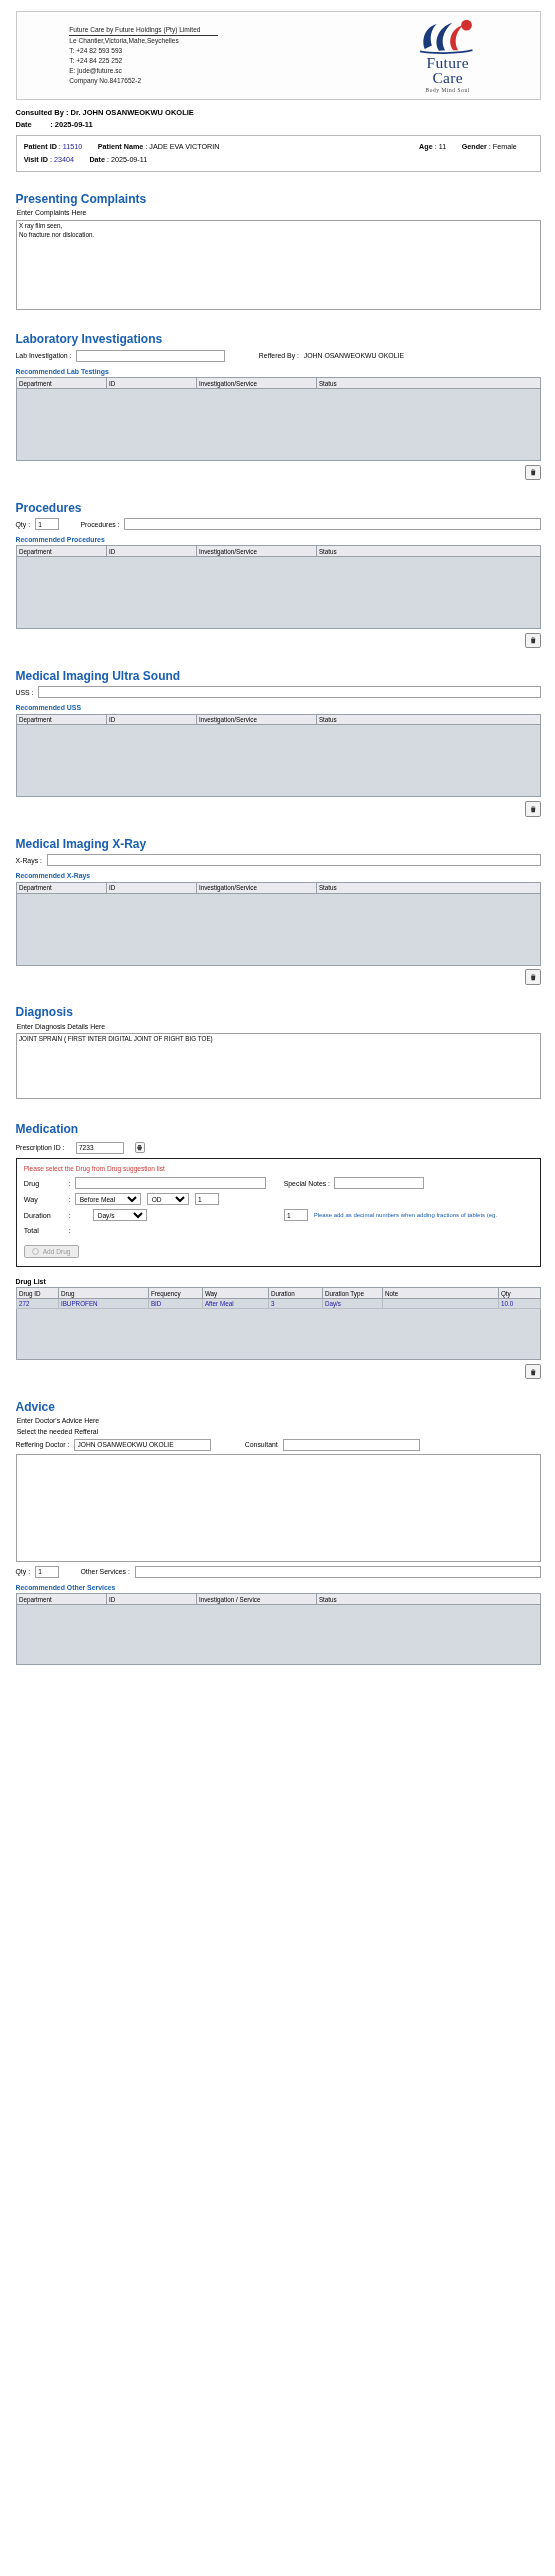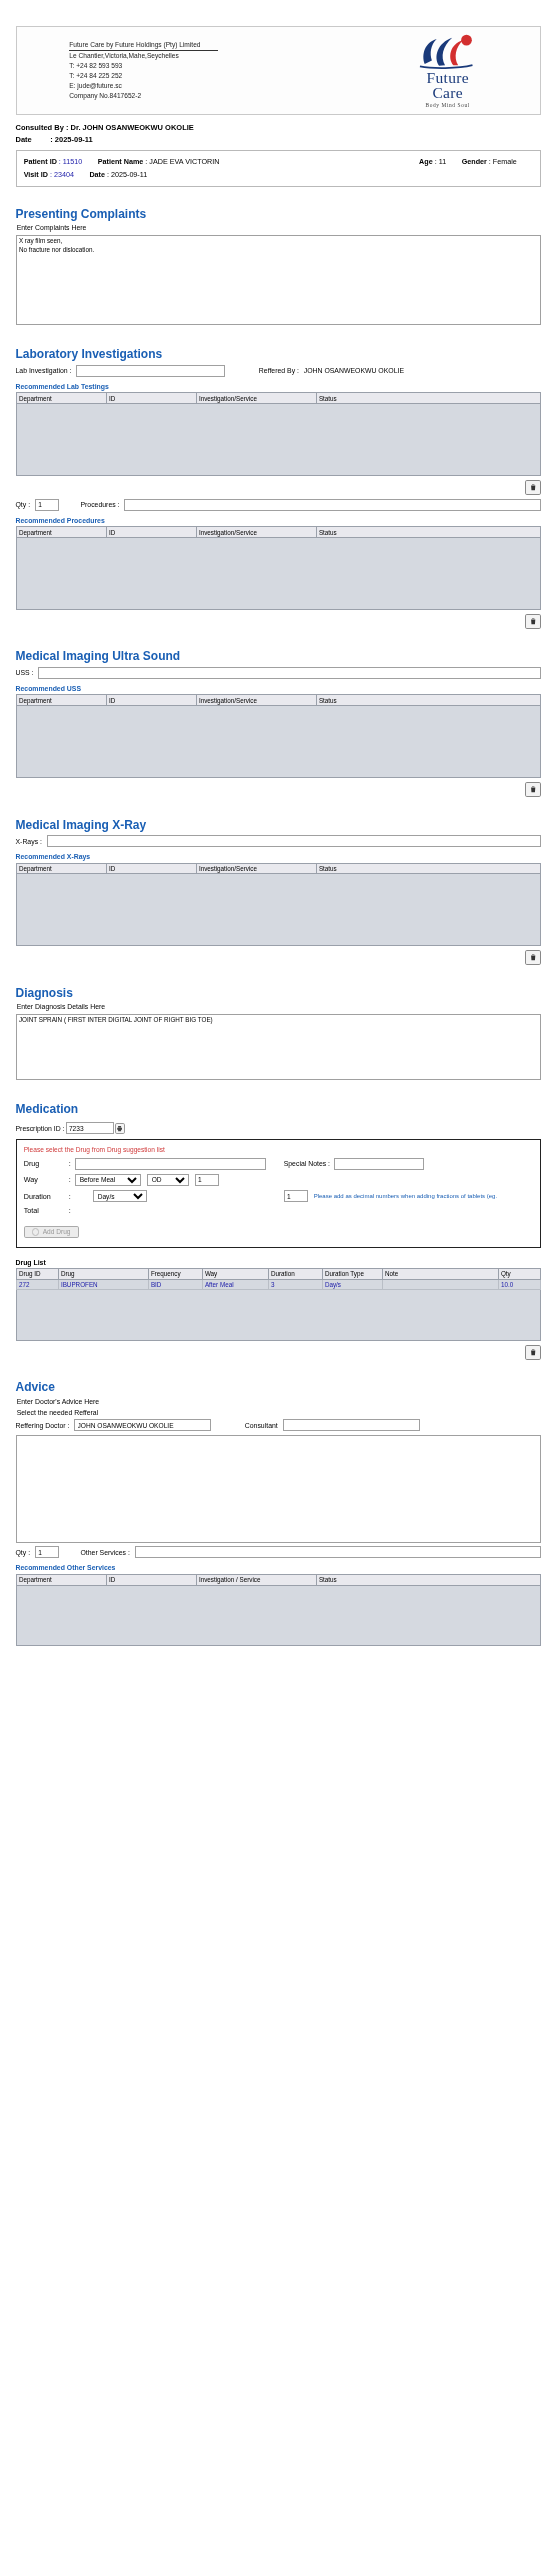--- a/index.html
+++ b/index.html
@@ -15,21 +15,20 @@
 
   
   .letterhead {
     border: 0.6px solid #c9c9c9;
     background: #fdfdfd;
     display: flex;
     justify-content: space-between;
     align-items: center;
     padding: 6px 10.8px;
     min-height: 72px;
-    margin-top: 15px;
   }
   .lh-left { font-size: 6.6px; line-height: 1.5; color: #222; padding-left: 42px; }
   .lh-left .co { position: relative; }
   .lh-left .co .underline { display:inline-block; border-bottom:0.6px solid #333; min-width:149px; }
   .lh-right { padding-right: 36px; text-align: center; }
   .logo-wrap { display:flex; flex-direction:column; align-items:center; }
   .logo-mark { width: 90px; height: 37px; }
   .logo-text { font-family:"Liberation Serif", serif; color:#1a3a7a; font-size: 15.5px; line-height:1; letter-spacing:0.3px;}
   .logo-sub { font-family:"Liberation Serif", serif; font-size: 5.4px; color:#444; letter-spacing:0.6px; margin-top:1.2px;}
 
@@ -117,21 +116,21 @@
   .note-right { color:#1a5fb4; font-size: 6px; margin-left: 6px; }
   .btn-add {
     margin-top: 6px; border:0.6px solid #aaa; background:#ececec; color:#9a9a9a;
     font-size: 6.6px; padding: 1.8px 7.2px; border-radius: 1.8px; display:inline-flex; align-items:center; gap:3.6px;
   }
   .btn-add .plus {
     width:7.2px;height:7.2px;border-radius:50%;border:0.6px solid #bbb;display:inline-block;
     position:relative;
   }
 
-  .prescr-row { display:flex; align-items:center; gap:1px; font-size:7.2px; margin-top:6px;}
+  .prescr-row { display:flex; align-items:center; gap:11px; font-size:7.2px; margin-top:6px;}
   .prescr-row .micro { width:10.8px; height:10.8px; border:0.6px solid #999; border-radius:1.8px; background:#f5f5f5;
     display:flex;align-items:center;justify-content:center; }
 
   .drug-list-title { font-size: 6.9px; font-weight:bold; margin: 10.8px 0 2.4px 0;}
   table.drug td { color:#1a1aa8; }
 
   
   .adv-box { border:0.6px solid #a0a0a0; width:100%; height:60px; background:#fff; font-size:6.3px; padding:2.4px 3.6px; line-height:1.5;}
   .ref-box { border:0.6px solid #a0a0a0; width:100%; height:108px; background:#fff; }
 
@@ -230,20 +229,21 @@
   <div class="grid-body-space"></div>
   <div class="trash-row">
       <div class="trash">
     <svg viewBox="0 0 24 24">
           <path d="M6 7h12l-1 14H7L6 7zM9 4h6l1 2H8l1-2z" fill="#333"></path>
         </svg>
       </div>
     </div>
 
   
+  <h2 class="section">Procedures</h2>
   <div class="row">
     <span class="mini-label">Qty :</span>
     <input class="txt" style="width: 24px;" value="1">
     <span style="width:12px"></span>
     <span class="mini-label">Procedures  :</span>
     <input class="txt" style="flex: 1 1 0%;" value="">
   </div>
   <div class="blue-link">Recommended Procedures</div>
   <table class="grid">
     <thead>

